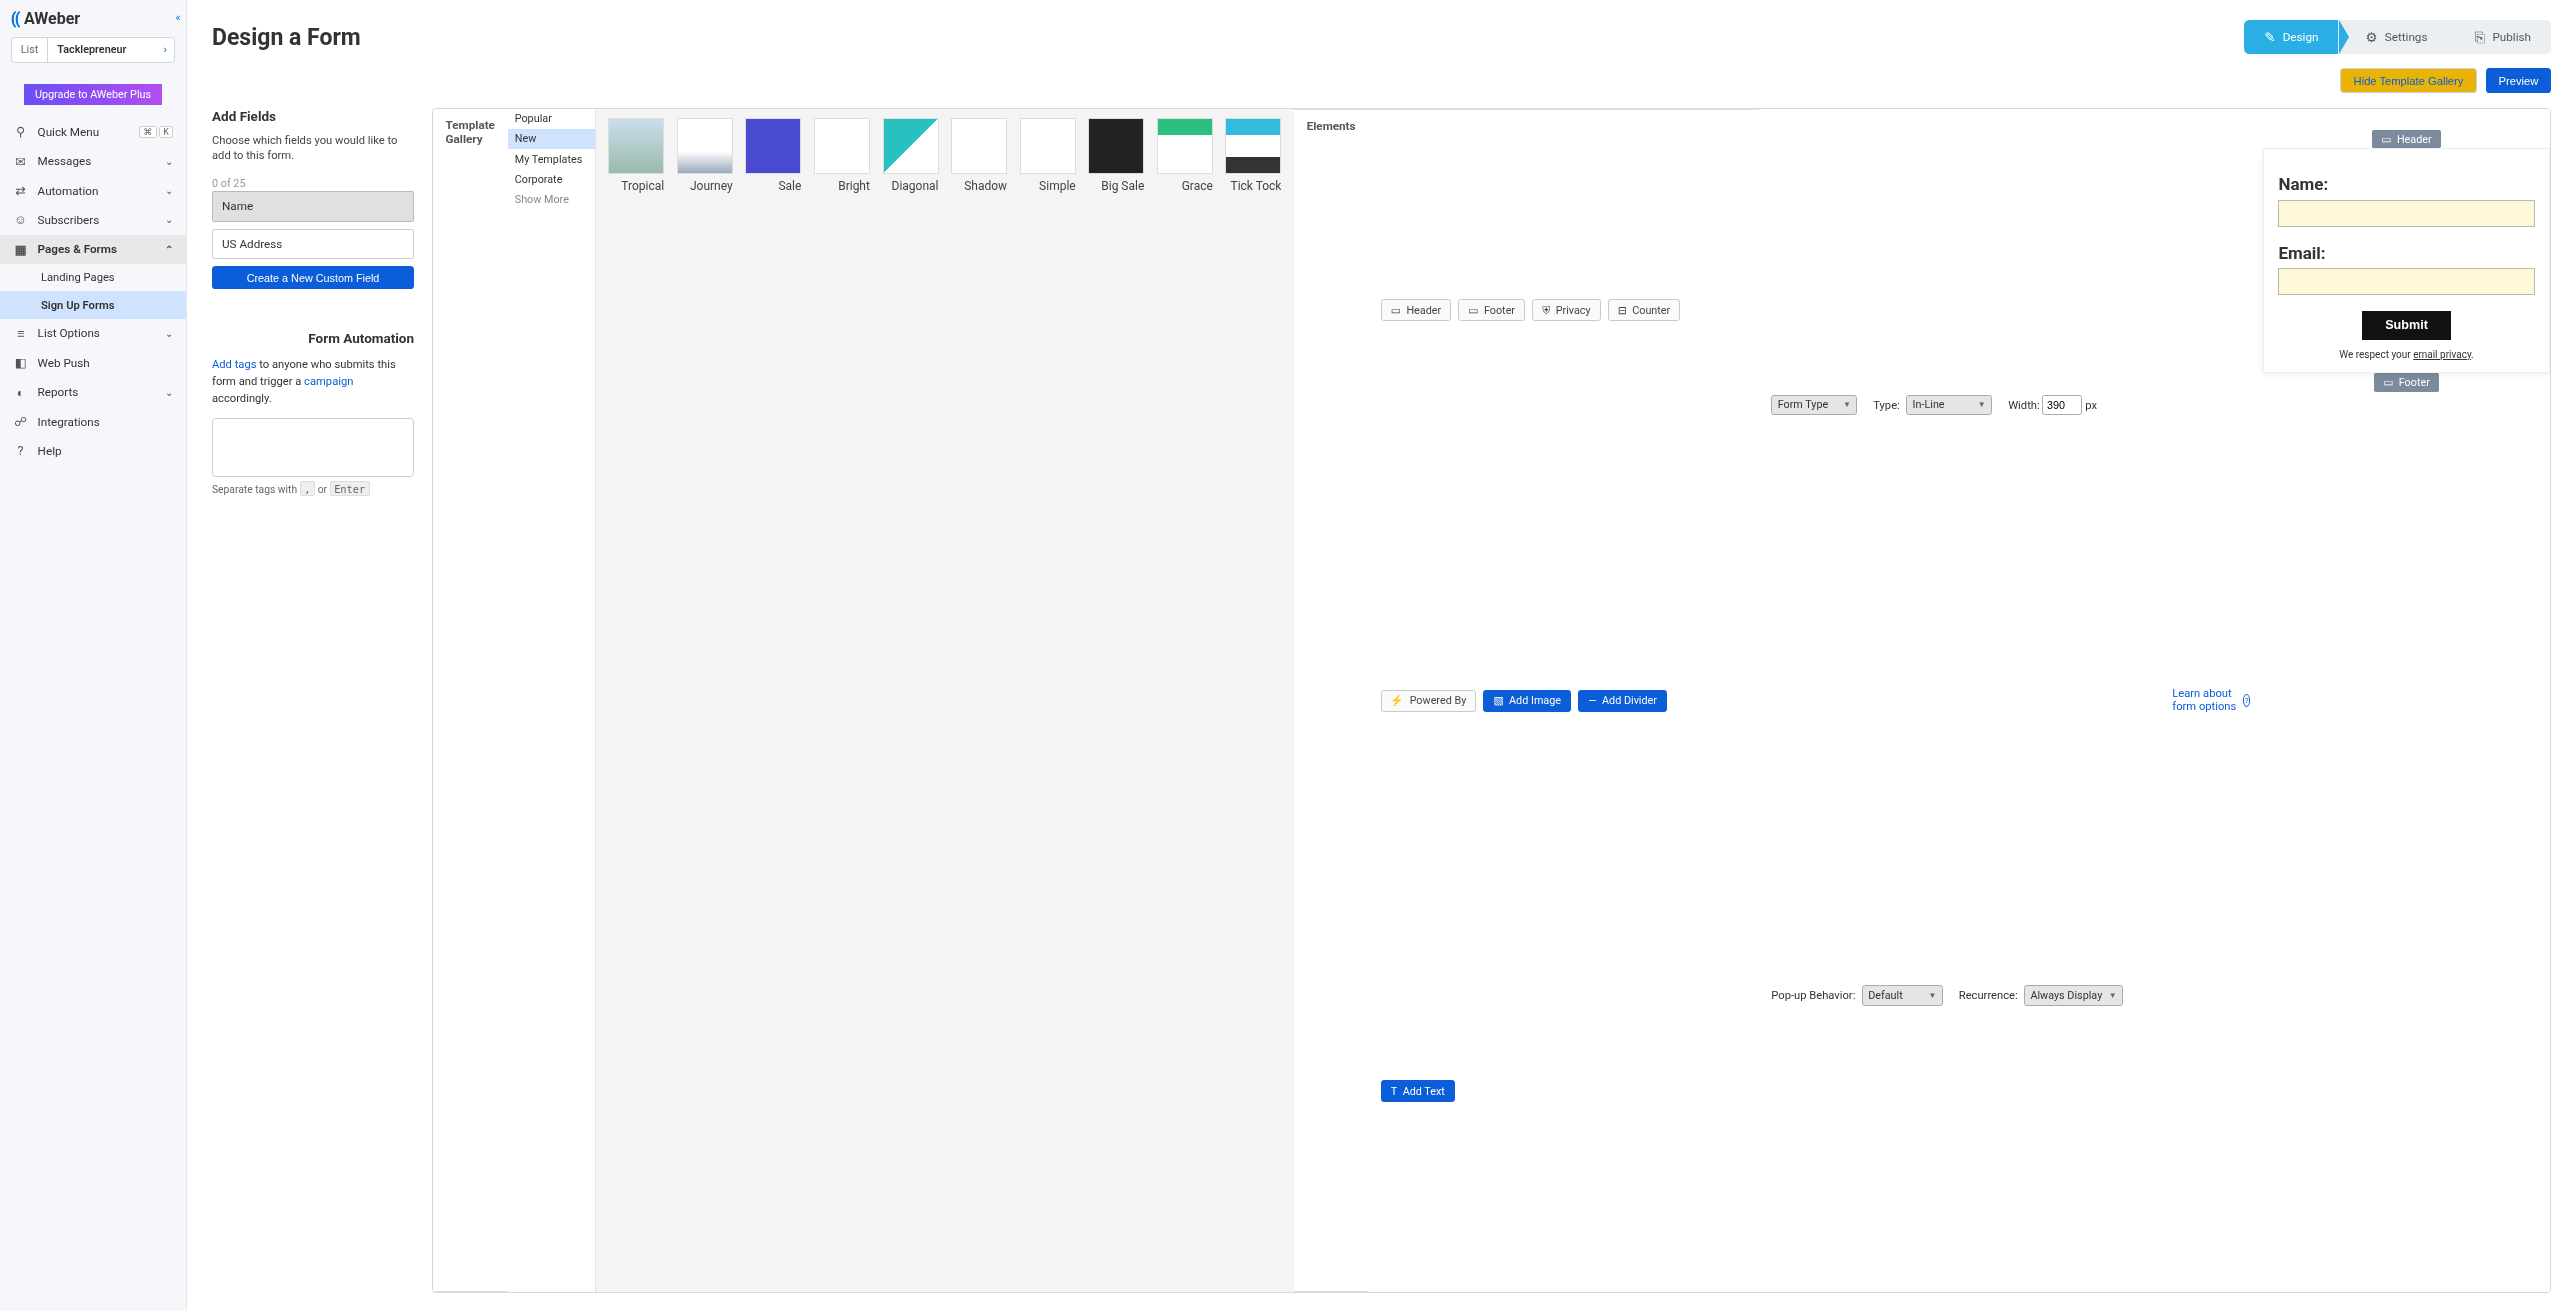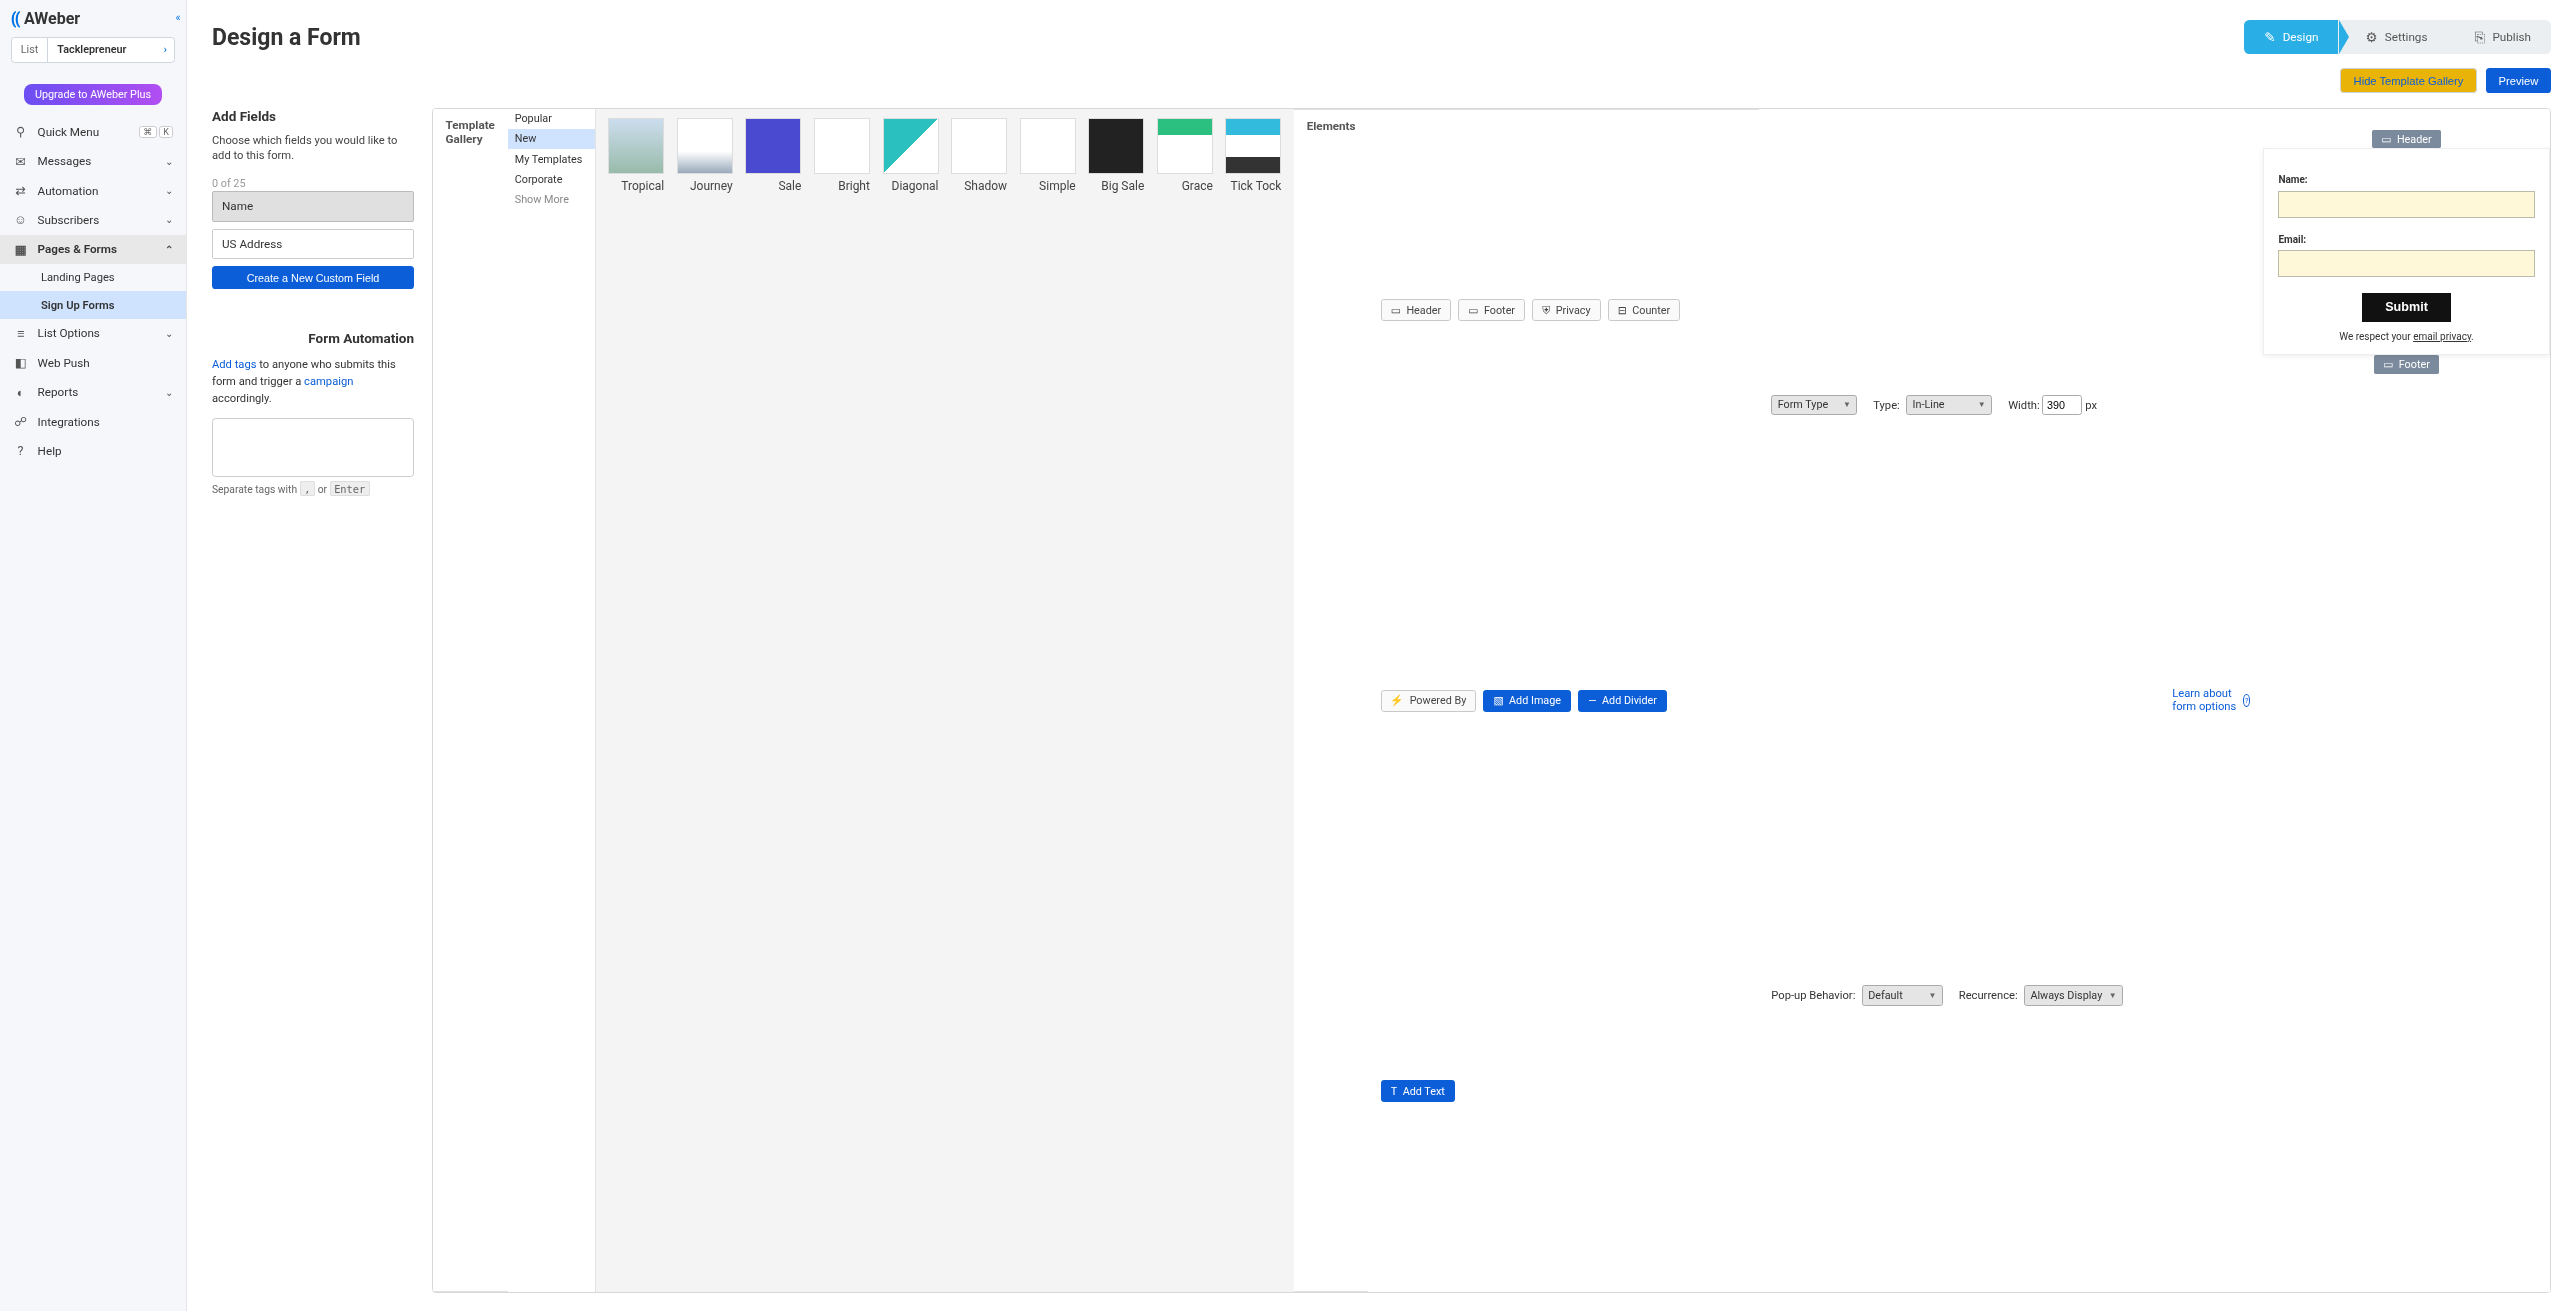--- a/index.html
+++ b/index.html
@@ -12,21 +12,21 @@
   .sidebar-top { padding: 9px 10.8px; }
   .logo { display: flex; align-items: center; gap: 3.6px; font-weight: 700; font-size: 16px; color: #333; margin-bottom: 9px;}
   .logo-mark { color: #0073e6; font-weight: 900; }
   .collapse-btn { position: absolute; top: 10.8px; right: 5.4px; color: #0073e6; font-size: 10.8px; cursor:pointer; }
   
   .list-selector { display: flex; border: 0.9px solid #d0d6dd; border-radius: 3.6px; overflow: hidden; background:#fff; }
   .list-label { padding: 5.4px 9px; border-right: 0.9px solid #d0d6dd; color:#666; font-size:10.8px; }
   .list-value { padding: 5.4px 9px; flex: 1; font-size: 10.8px; font-weight:600; color:#333; }
   .list-arrow { padding: 3.6px 7.2px; color: #0073e6; }
   
-  .upgrade-pill { display: inline-block; margin: 9px auto; background: linear-gradient(90deg,#6b4ef2,#b14ef2); color: #fff; padding: 3.6px 10.8px; border-radius: 8px; font-size: 10.8px; text-align:center; }
+  .upgrade-pill { display: inline-block; margin: 9px auto; background: linear-gradient(90deg,#6b4ef2,#b14ef2); color: #fff; padding: 3.6px 10.8px; border-radius: 0; font-size: 10.8px; text-align:center; }
   .upgrade-wrap { text-align:center; padding: 3.6px 0; }
   
   .nav { flex: 1; overflow-y: auto; }
   .nav-item { display: flex; align-items: center; gap: 9px; padding: 7.2px 12.6px; font-size: 11.7px; color: #333; cursor: pointer; }
   .nav-item.active { background: #e8e8e8; font-weight: 600; }
   .nav-item.sub { padding-left: 41px; font-size: 11.2px; }
   .nav-item.sub.active { background: #cfe3ff; }
   .nav-icon { width: 16px; text-align:center; color:#555; font-size:12.6px; }
   .nav-chevron { margin-left: auto; color:#555; font-size: 10px;}
   .nav-shortcut { margin-left: auto; display:flex; gap:1.8px; }
@@ -88,21 +88,21 @@
   .options-row { padding:9px 12.6px; display:flex; gap:16px; align-items:center; flex-wrap:wrap; font-size:11.2px; color:#333;}
   .sel { border:0.9px solid #aaa; padding:2.7px 5.4px; border-radius:2.7px; font-size:10.8px; background:#e5e5e5; min-width:72px; display:inline-flex; align-items:center;}
   .sel .sel-caret{ margin-left:auto; color:#666; font-size:8px;}
   .width-inp { width:40px; border:0.9px solid #aaa; padding:2.7px 3.6px; font-size:10.8px; border-radius:2.7px;}
   .learn-link { color:#0b5ed7; font-size:11.2px; padding:5.4px 12.6px; display:flex; align-items:center; gap:5.4px;}
   .learn-q { display:inline-flex; width:12.6px; height:12.6px; border:0.9px solid #0b5ed7; border-radius:50%; align-items:center; justify-content:center; font-size:8px;}
   
   .canvas { flex:1; background:#fff; padding:21.5px 0 36px 0; display:flex; flex-direction:column; align-items:center; position:relative;}
   .tag-badge { background:#7b8a9c; color:#fff; padding:2.7px 9px; font-size:10.8px; border-radius:1.8px; display:flex; align-items:center; gap:5.4px; margin-bottom:0;}
   .form-preview { width:287px; background:#fff; border:0.9px solid #eee; box-shadow:0 1.8px 5.4px rgba(0,0,0,0.08); padding:25px 14.4px 12.6px 14.4px; position:relative;}
-  .fp-label { font-weight:700; font-size:10px; margin-bottom:5.4px;}
+  .fp-label { font-weight:700; font-size:17px; margin-bottom:5.4px;}
   .fp-input { width:100%; height:27px; background:#fff8d8; border:0.9px solid #bba; margin-bottom:16px; }
   .fp-submit { display:block; margin:5.4px auto 9px auto; background:#111; color:#fff; border:none; padding:7.2px 23px; font-weight:700; font-size:12.6px; cursor:pointer;}
   .fp-privacy { text-align:center; font-size:10px; color:#333;}
   .fp-privacy u { text-decoration:underline; }
   .resize-handle { position:absolute; right:-20px; top:50%; transform:translateY(-50%); width:18px; height:18px; background:#bcd4ef; border-radius:2.7px; color:#335; font-size:10.8px; display:flex; align-items:center; justify-content:center;}
 </style>
 </head>
 <body>
 
 <div class="app">

